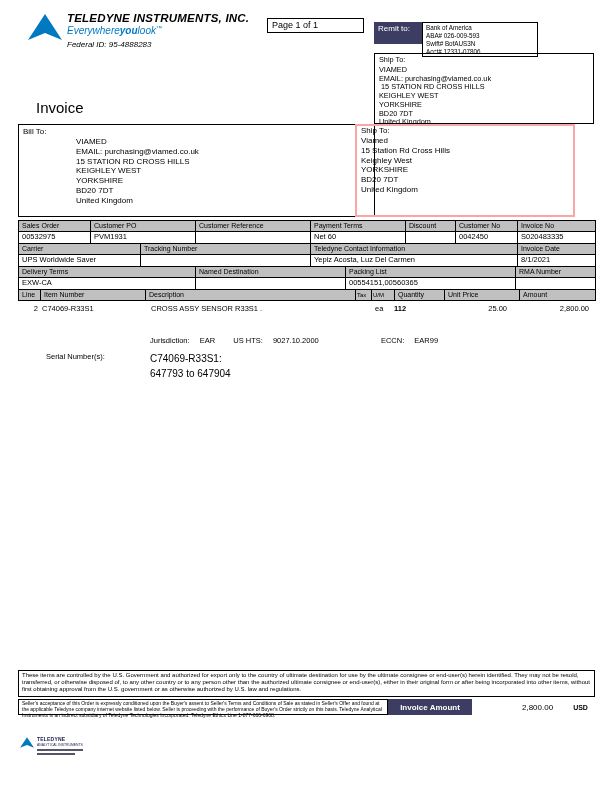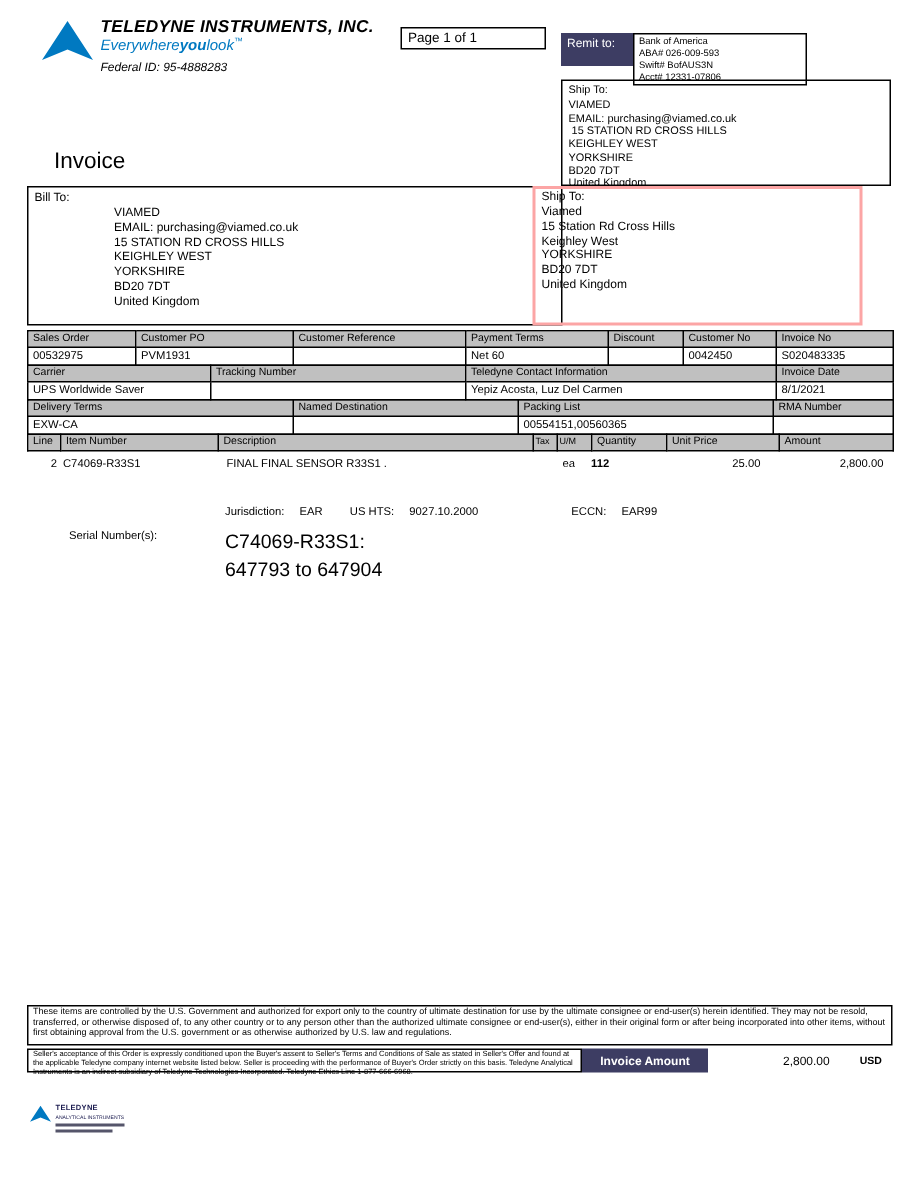--- a/index.html
+++ b/index.html
@@ -59,21 +59,21 @@
   .lc6 { width:50px; text-align:left;font-weight:bold; }
   .lc7 { width:75px; text-align:right; padding-right:12px; }
   .lc8 { width:75px; text-align:right; padding-right:5px; }
 
   .jurisdiction-row { position:absolute; left:150px; top:336px; font-size:7.5px; }
   .jurisdiction-row .g8 { margin-left:8px; }
   .jurisdiction-row .g16 { margin-left:16px; }
   .jurisdiction-row .g60 { margin-left:60px; }
 
   .serial-label { position:absolute; left:46px; top:352px; font-size:7.5px; }
-  .serial-block { position:absolute; left:150px; top:352px; font-size:13px; line-height:1.45; }
+  .serial-block { position:absolute; left:150px; top:352px; font-size:10px; line-height:1.45; }
 
   
   .export-box { position:absolute; left:18px; top:670px; width:577px; height:27px;
     border:1px solid #000; font-size:6px; line-height:1.15; padding:1px 3px; }
   .terms-strip { position:absolute; left:18px; top:699px; width:577px; height:16px; display:flex; }
   .terms-box { width:370px; border:1px solid #000; font-size:5px; line-height:1.15; padding:1px 3px; }
   .invoice-amount-box { width:84px; background:#3d3d63; color:#fff; display:flex;
     align-items:center; justify-content:center; font-size:8px; font-weight:bold; }
   .amount-area { flex:1; display:flex; align-items:center; font-size:8px; padding-left:50px; }
   .amount-currency { margin-left:20px; font-size:7px; font-weight:bold; }
@@ -258,21 +258,21 @@
         <td>Unit Price</td>
         <td>Amount</td>
       </tr>
     </tbody>
       </table>
   </div>
 
   <div class="item-row">
     <div class="lc1">2</div>
     <div class="lc2">C74069-R33S1</div>
-    <div class="lc3">FINAL FINAL SENSOR R33S1 .</div>
+    <div class="lc3">CROSS ASSY SENSOR R33S1 .</div>
     <div class="lc4"></div>
     <div class="lc5">ea</div>
     <div class="lc6">112</div>
     <div class="lc7">25.00</div>
     <div class="lc8">2,800.00</div>
   </div>
 
   <div class="jurisdiction-row">
     <span>Jurisdiction:</span>
     <span class="g8">EAR</span>

